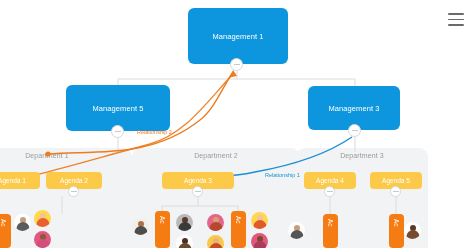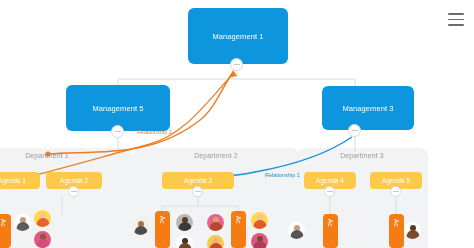--- a/index.html
+++ b/index.html
@@ -176,21 +176,21 @@
   <div class="mgmt" style="left:188px; top:8px; width:100px; height:56px;justify-content:center;">
     <span>Management 1</span>
   </div>
   <div class="port" style="left:230px; top:58px;"></div>
 
   <div class="mgmt" style="left:66px; top:85px; width:104px; height:46px;">
     <span>Management 5</span>
   </div>
   <div class="port" style="left:111px; top:125px;"></div>
 
-  <div class="mgmt" style="left:322px; top:86px; width:92px; height:44px;justify-content:center;">
+  <div class="mgmt" style="left:308px; top:86px; width:92px; height:44px;justify-content:center;">
     <span>Management 3</span>
   </div>
   <div class="port" style="left:348px; top:124px;"></div>
 
   <div style="position:absolute; left:137px; top:129px; font-size:5.5px; color:#ee7b1e; white-space:nowrap;">Relationship 2</div>
   <div style="position:absolute; left:265px; top:172px; font-size:5.5px; color:#1b8fd4; white-space:nowrap;">Relationship 1</div>
 
   <div class="agenda" style="left:-16px; top:172px; width:56px;">
     <span>Agenda 1</span>
   </div>

